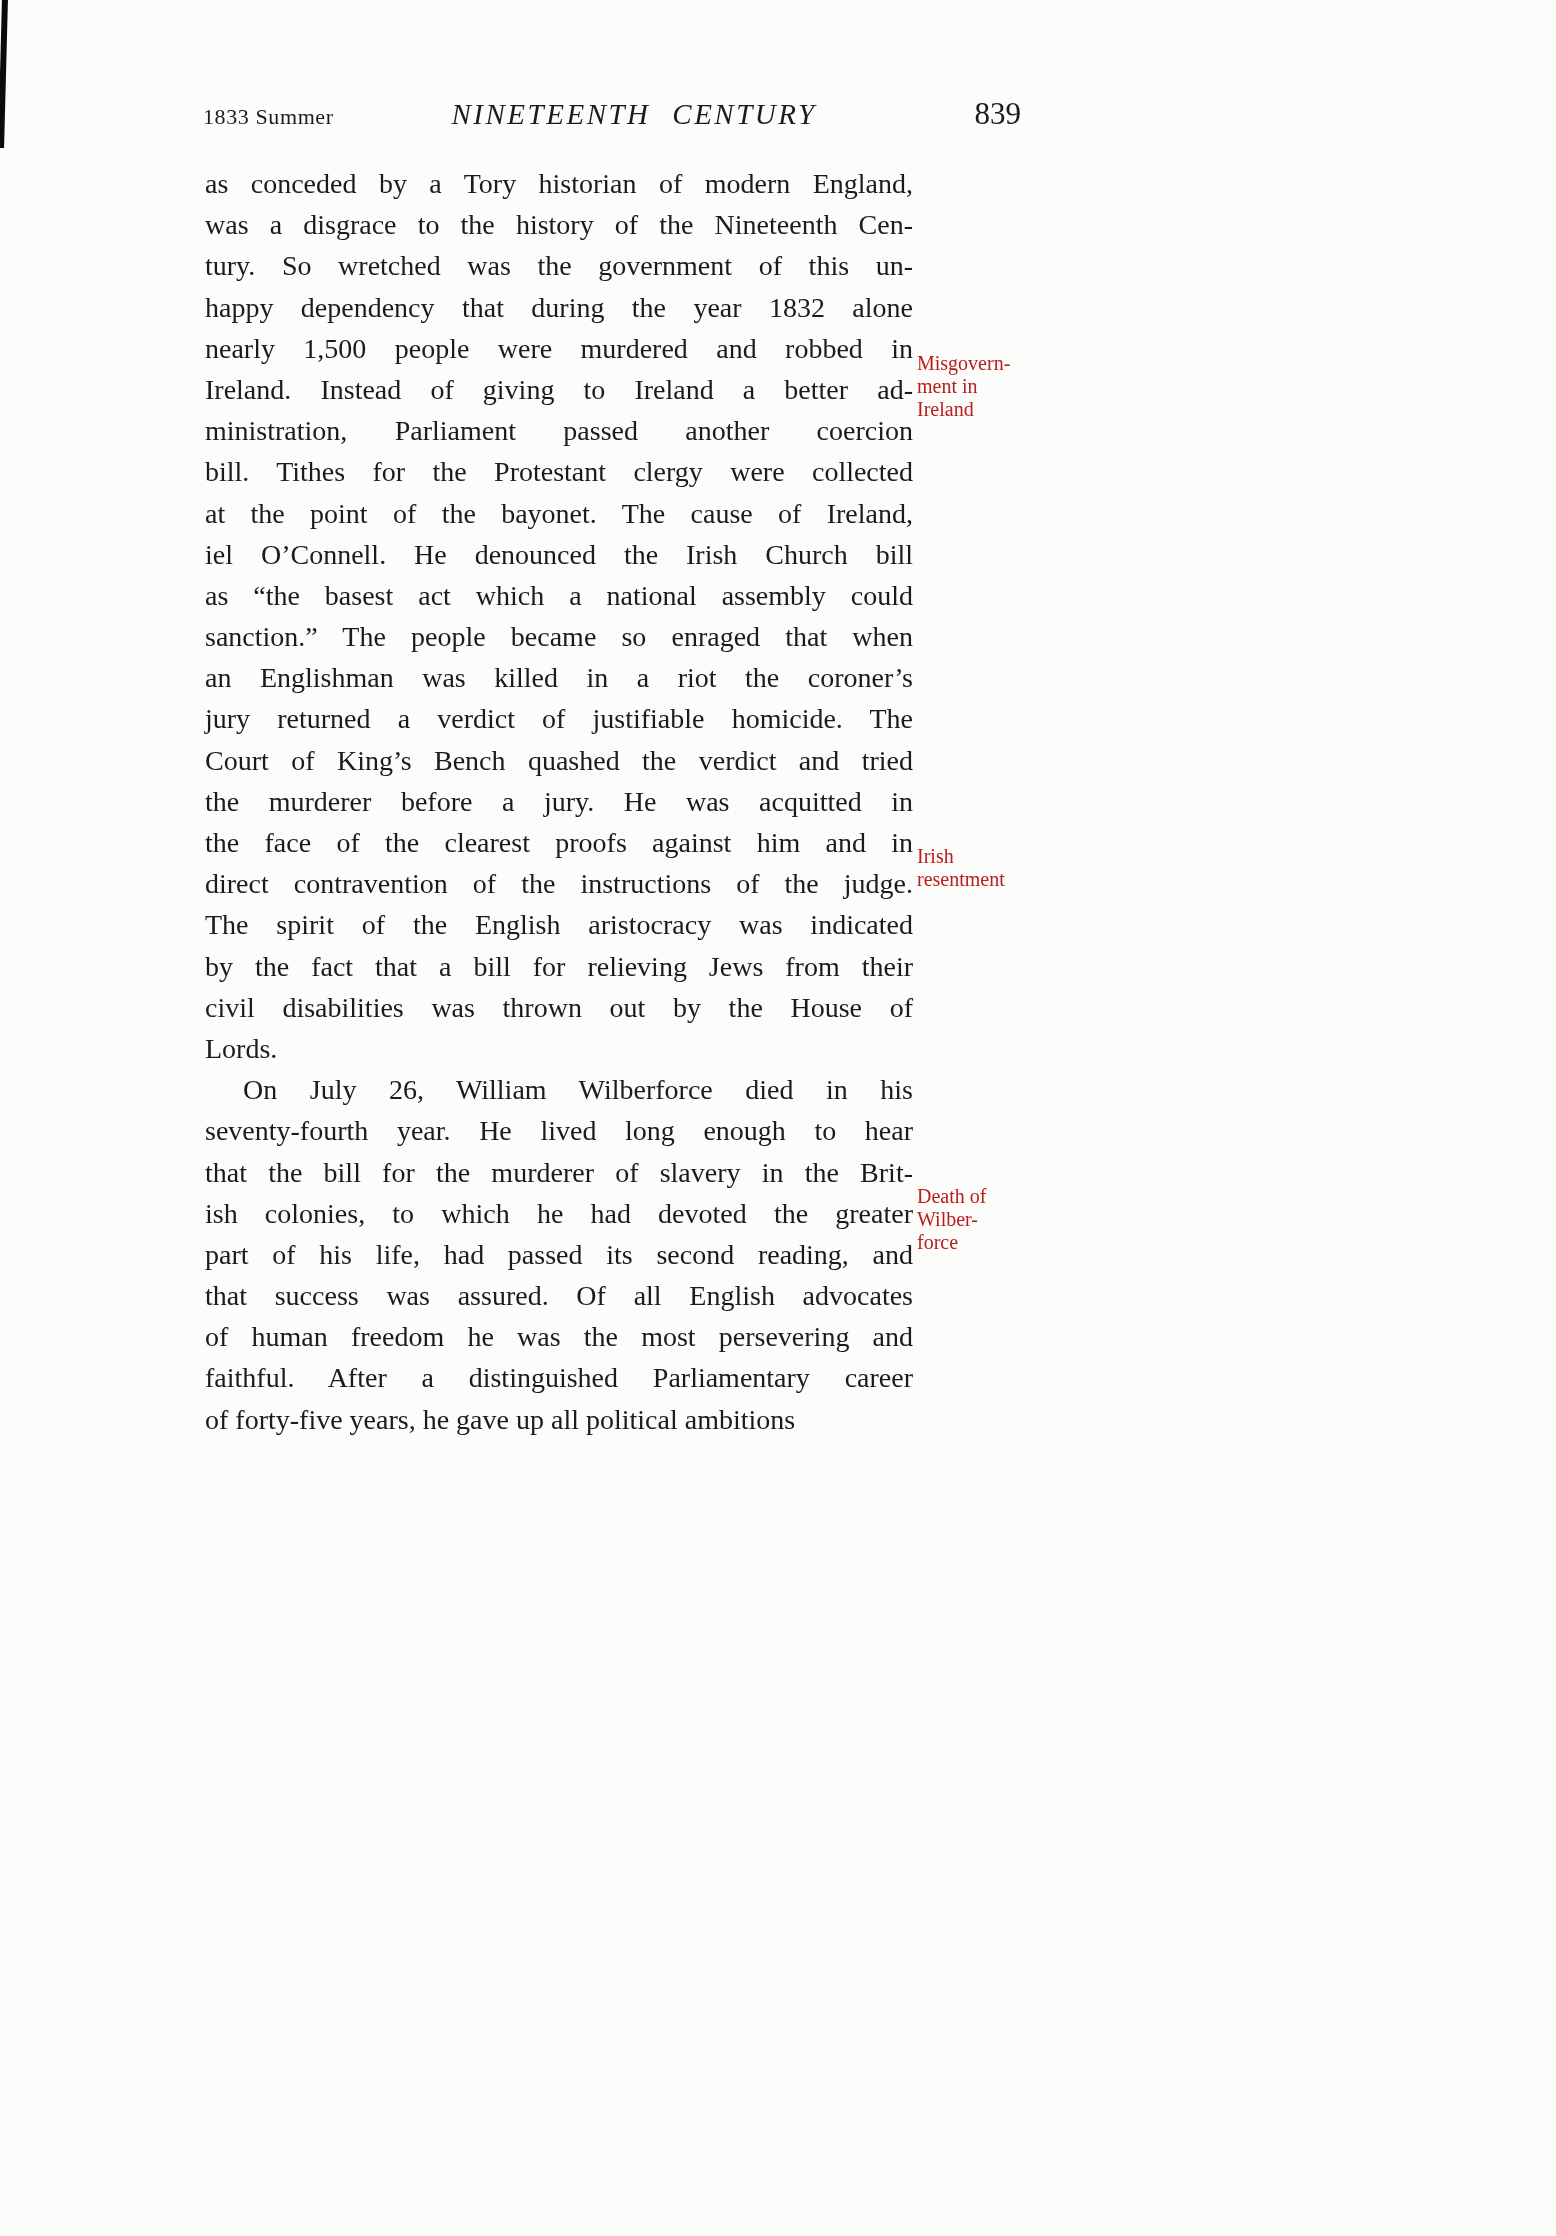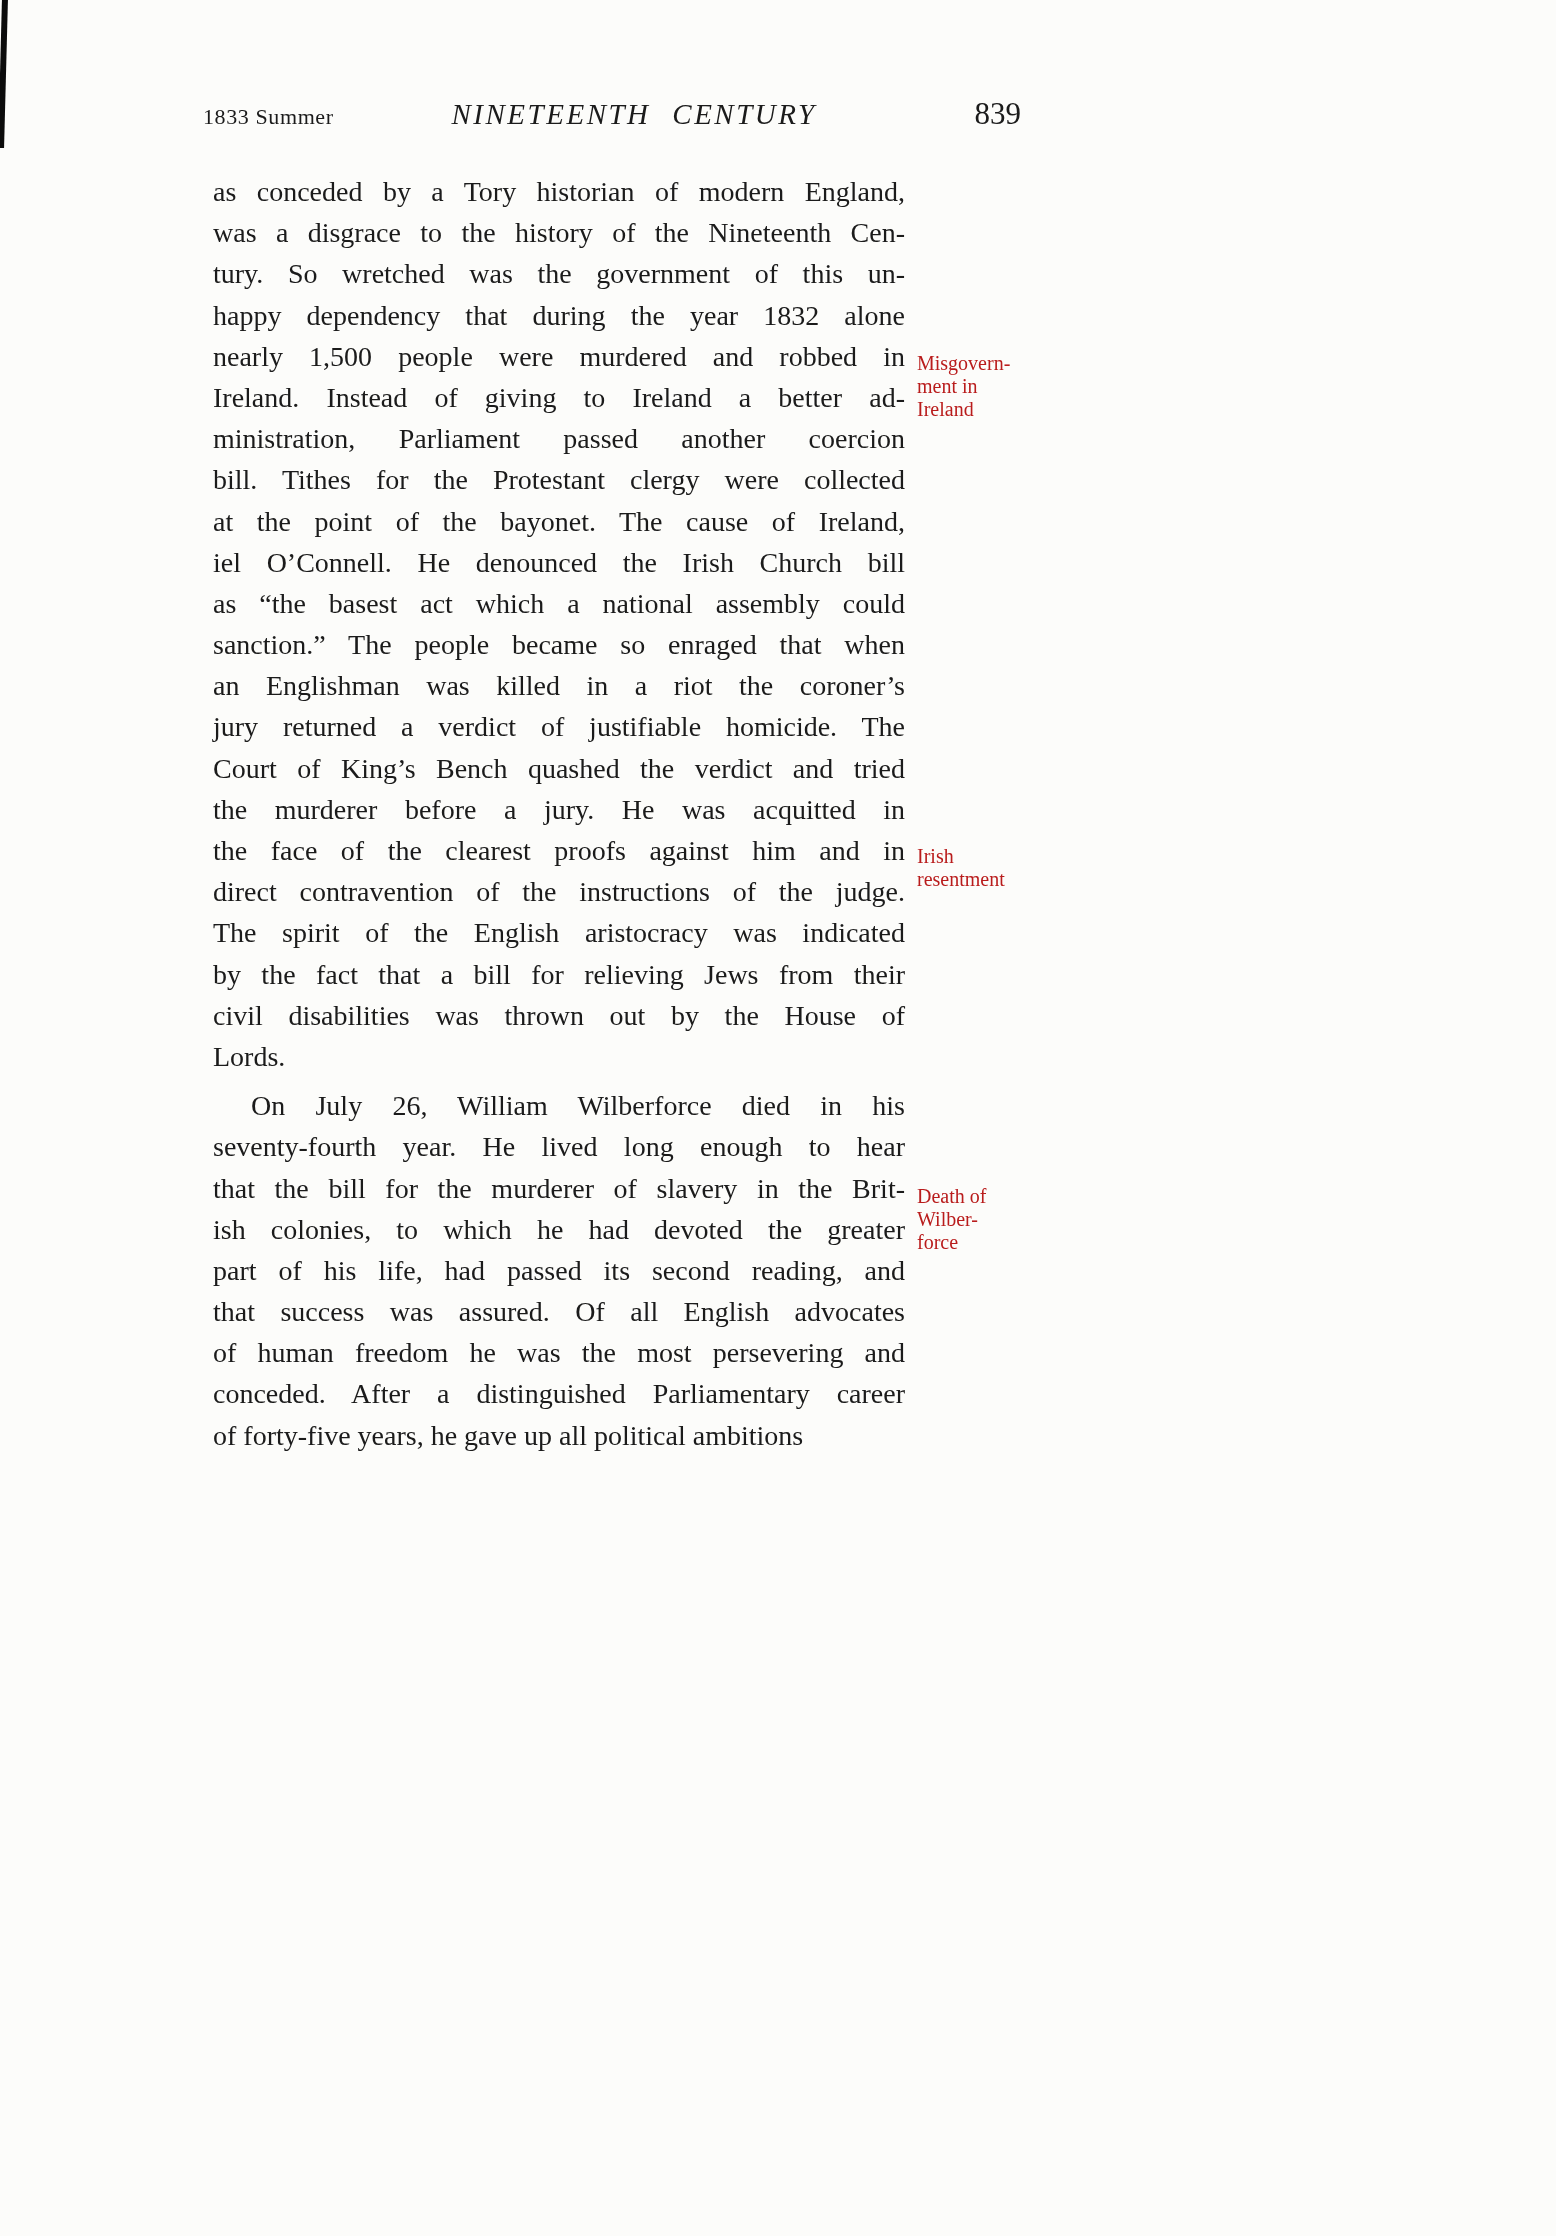--- a/index.html
+++ b/index.html
@@ -57,21 +57,21 @@
     white-space: nowrap;
   }
   .text-block {
     position: absolute;
     left: 205px;
     top: 163px;
     width: 708px;
     font-size: 28px;
   }
   .para {
-    margin: 8px;
+    margin: 0;
     padding: 0;
   }
   .text-line {
     height: 41.2px;
     line-height: 41.2px;
     white-space: nowrap;
     text-align: justify;
     text-align-last: justify;
   }
   .para .text-line:last-child {
@@ -131,21 +131,21 @@
         <div class="text-line">Lords.</div>
       </div>
     <div class="para indent">
         <div class="text-line">On July 26, William Wilberforce died in his</div>
         <div class="text-line">seventy-fourth year. He lived long enough to hear</div>
         <div class="text-line">that the bill for the murderer of slavery in the Brit-</div>
         <div class="text-line">ish colonies, to which he had devoted the greater</div>
         <div class="text-line">part of his life, had passed its second reading, and</div>
         <div class="text-line">that success was assured. Of all English advocates</div>
         <div class="text-line">of human freedom he was the most persevering and</div>
-        <div class="text-line">conceded. After a distinguished Parliamentary career</div>
+        <div class="text-line">faithful. After a distinguished Parliamentary career</div>
         <div class="text-line">of forty-five years, he gave up all political ambitions</div>
       </div>
   </div>
 
   <div class="margin-note" style="top: 352px;">
       <div class="note-line">Misgovern-</div>
       <div class="note-line">ment in</div>
       <div class="note-line">Ireland</div>
     </div>
 

